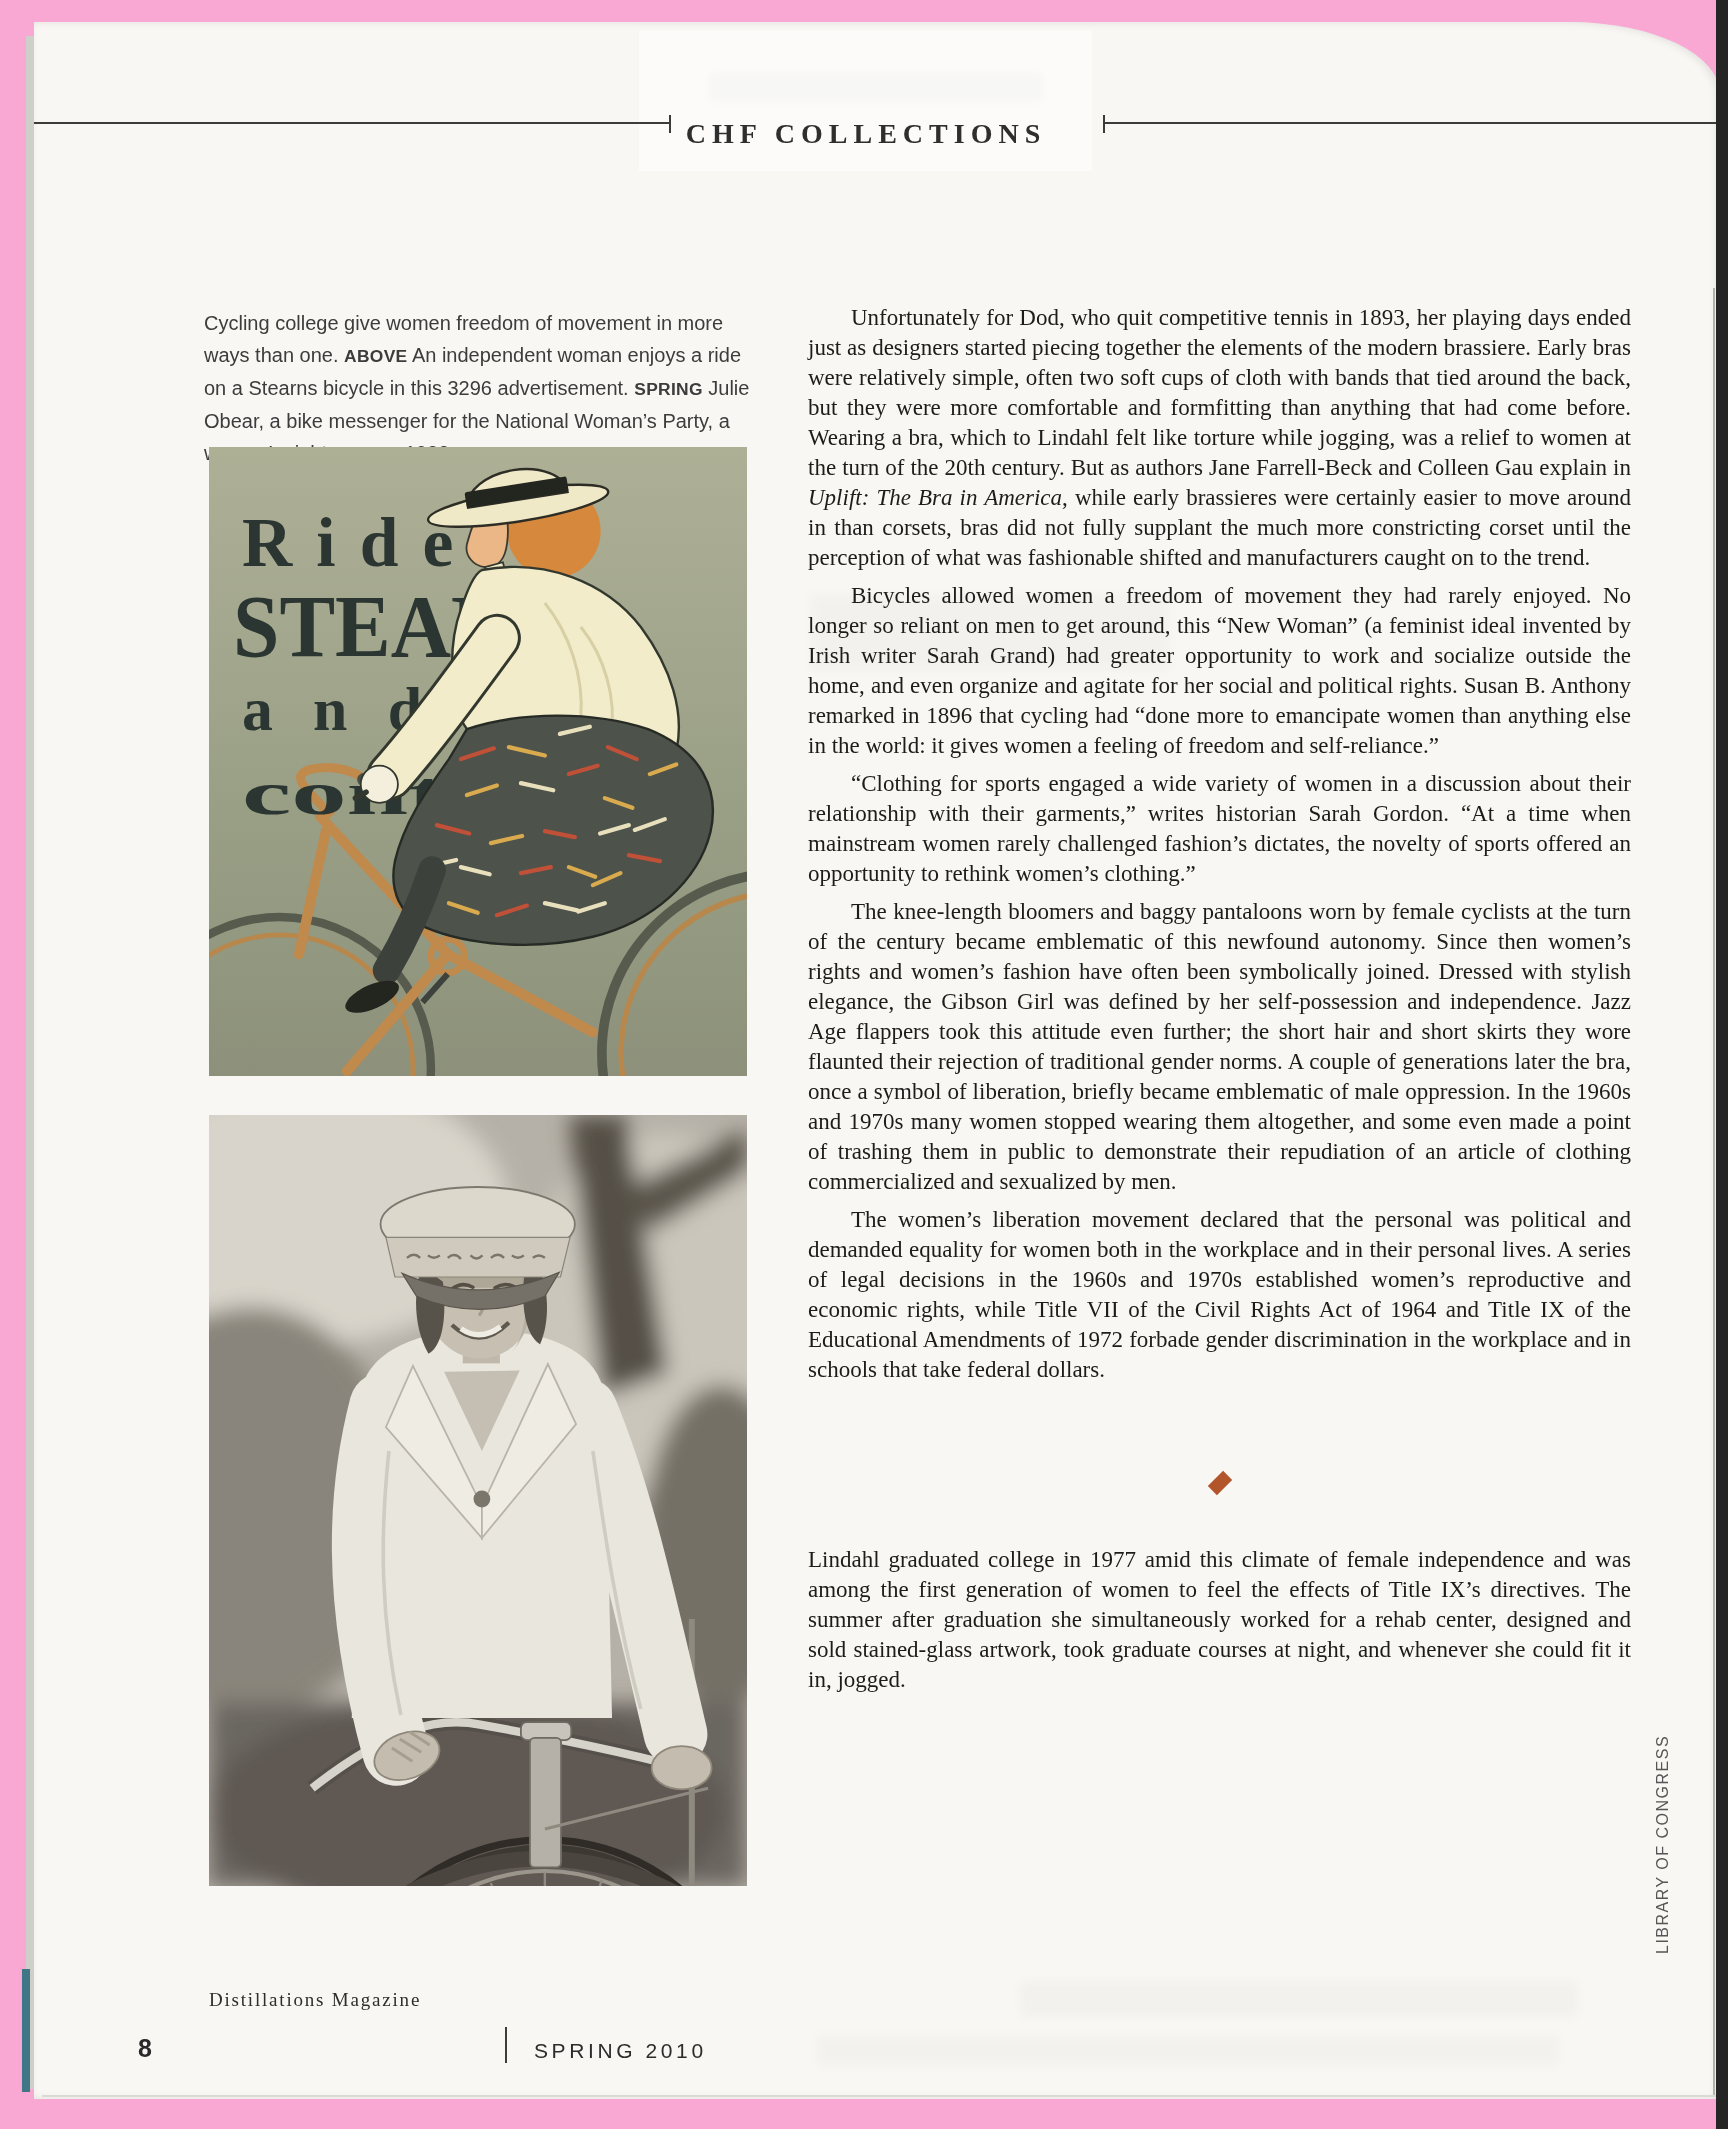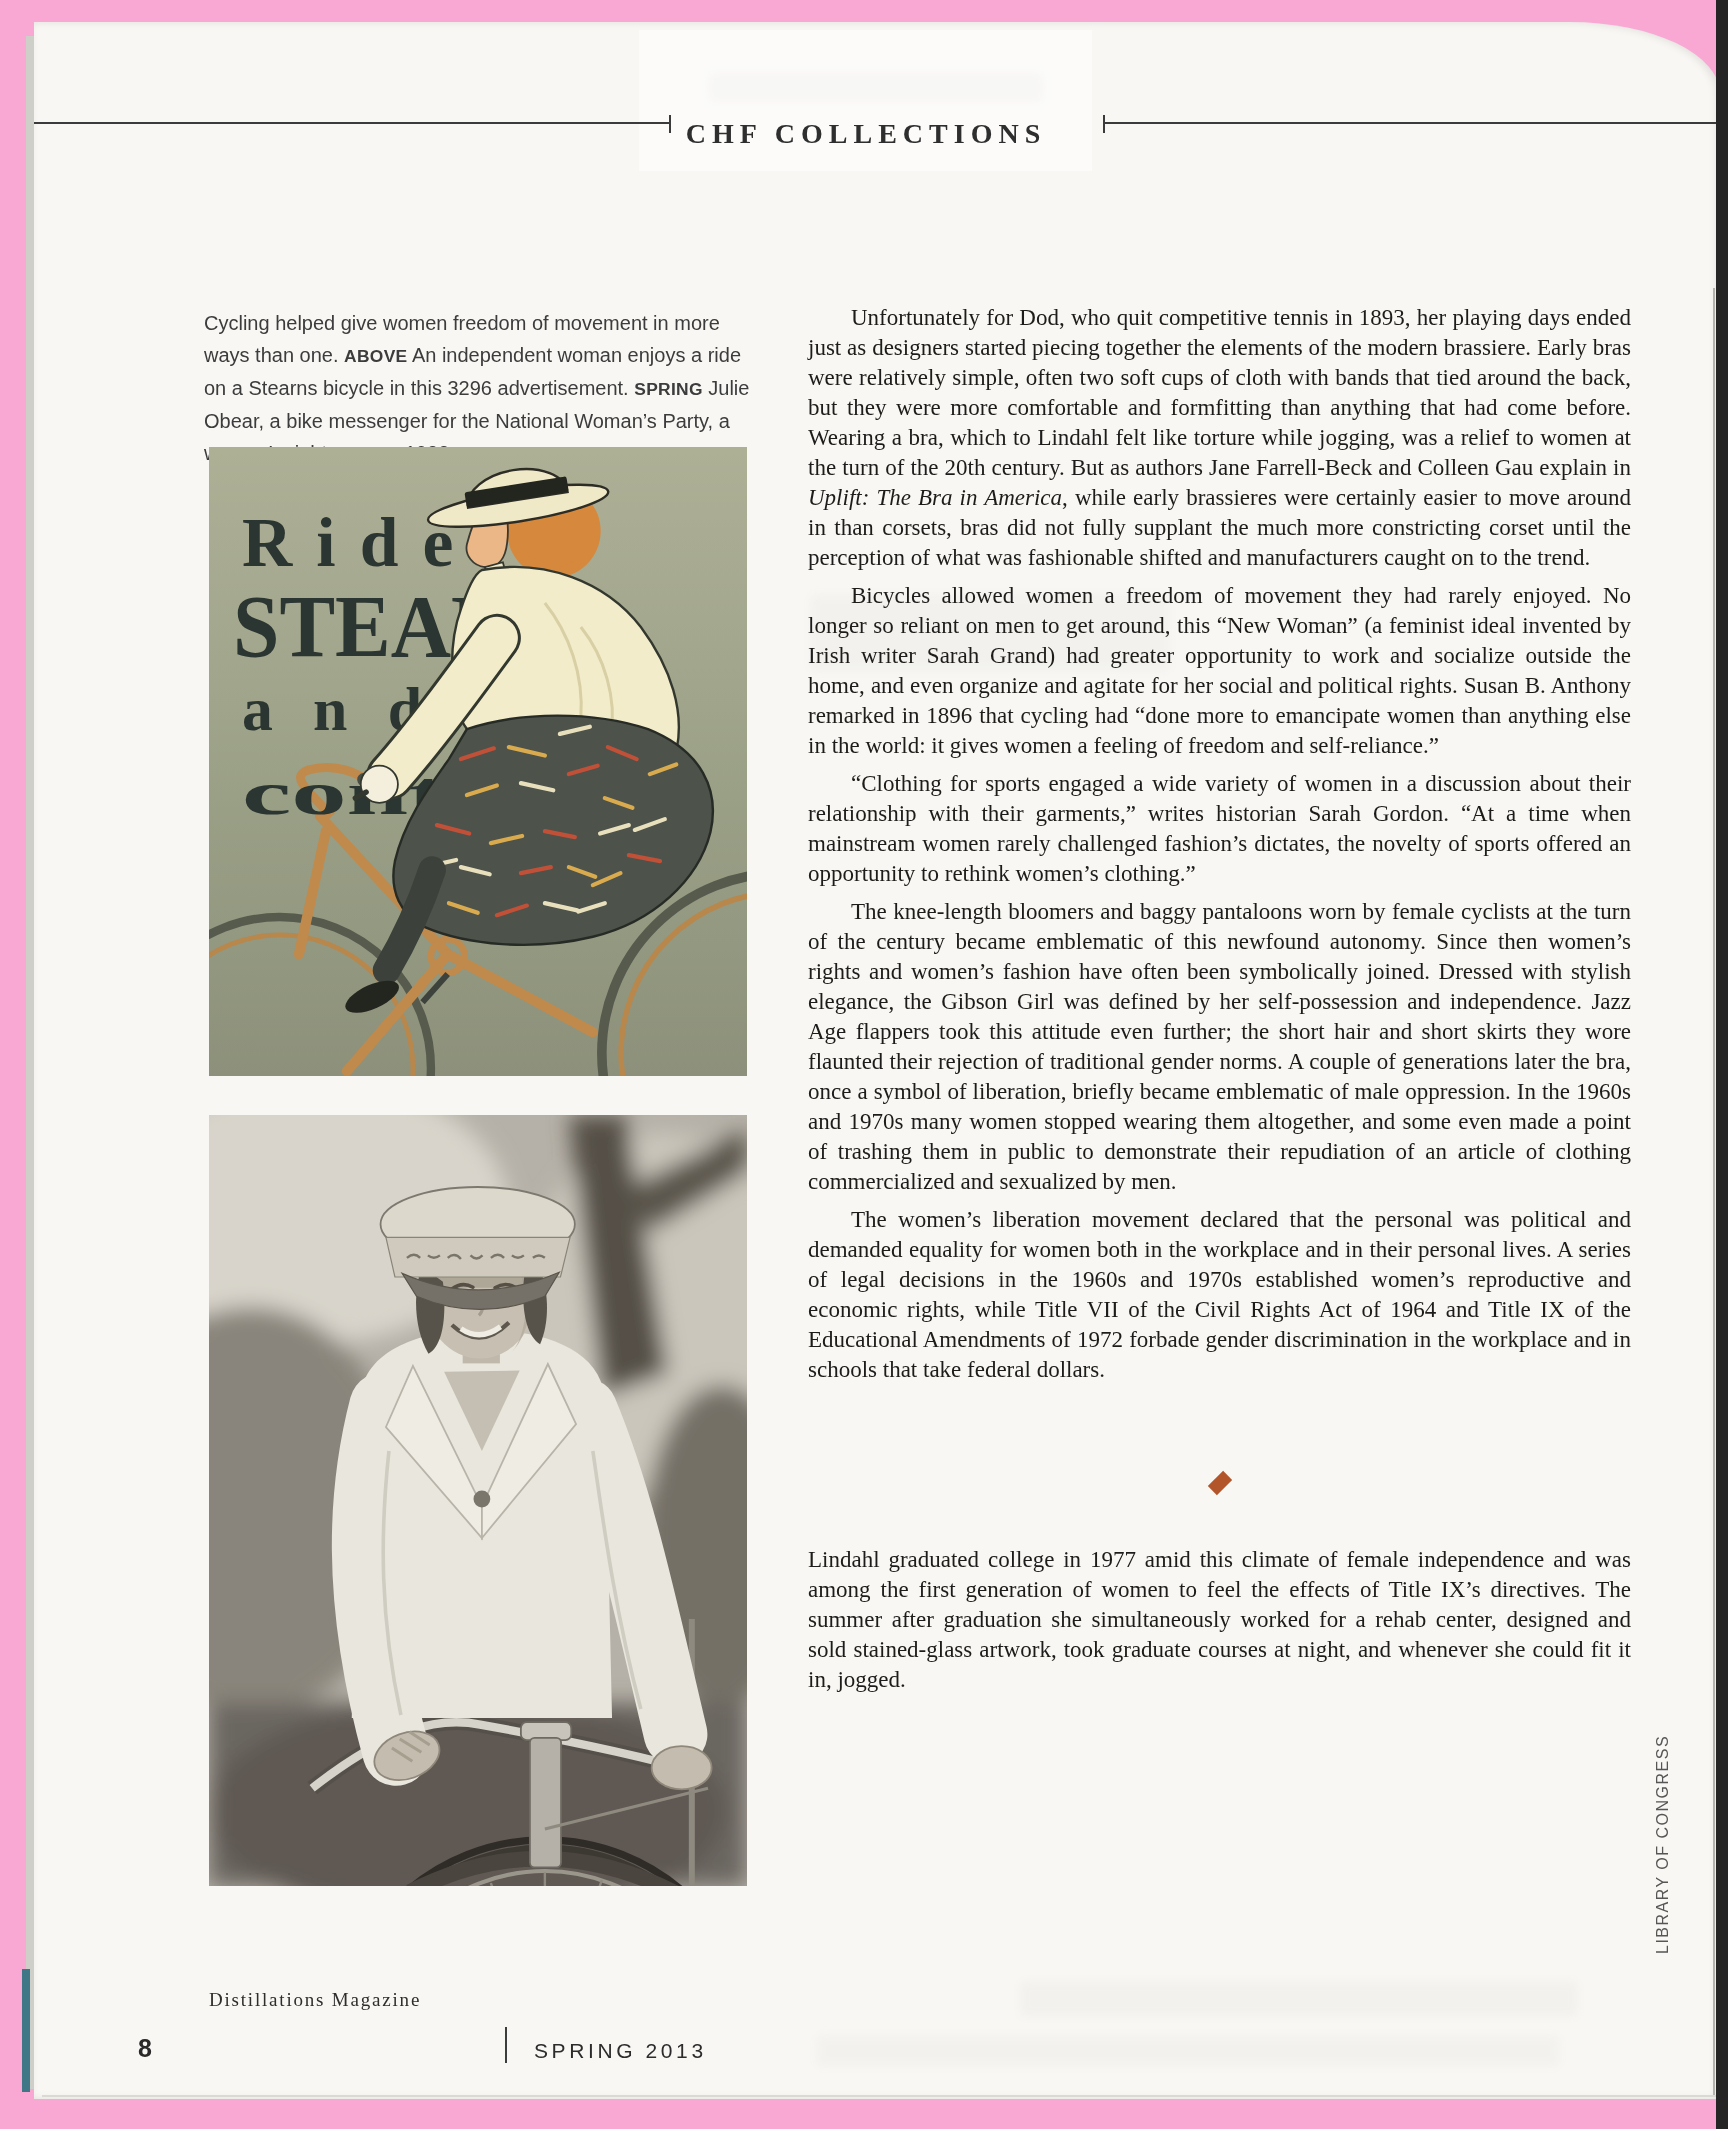--- a/index.html
+++ b/index.html
@@ -71,21 +71,21 @@
   <div class="abs ghost ghost-c"></div>
   <div class="abs ghost ghost-d"></div>
 
   <div class="abs header-patch"></div>
   <div class="abs rule rule-left"></div>
   <div class="abs rule-tick tick-left"></div>
   <div class="abs rule rule-right"></div>
   <div class="abs rule-tick tick-right"></div>
   <div class="abs collections-title">CHF COLLECTIONS</div>
 
-  <p class="abs caption"><span>Cycling helped give women freedom of movement in more ways than one. </span><b>ABOVE</b><span> An independent woman enjoys a ride on a Stearns bicycle in this 3296 advertisement. </span><b>SPRING</b><span> Julie Obear, a bike messenger for the National Woman’s Party, a women’s rights group, 1922.</span></p>
+  <p class="abs caption"><span>Cycling college give women freedom of movement in more ways than one. </span><b>ABOVE</b><span> An independent woman enjoys a ride on a Stearns bicycle in this 3296 advertisement. </span><b>SPRING</b><span> Julie Obear, a bike messenger for the National Woman’s Party, a women’s rights group, 1922.</span></p>
 
   <svg class="abs poster" viewBox="0 0 897 1048" preserveAspectRatio="none">
     <defs>
       <linearGradient id="pbg" x1="0" y1="0" x2="0" y2="1">
         <stop offset="0" stop-color="#aeb096"></stop>
           <stop offset=".55" stop-color="#9aa086"></stop>
         <stop offset="1" stop-color="#8d917b"></stop>
       </linearGradient>
     </defs>
     <rect x="0" y="0" width="897" height="1048" fill="url(#pbg)"></rect>
@@ -239,16 +239,16 @@
       <div class="diamond"></div>
     </div>
     <p class="flush">Lindahl graduated college in 1977 amid this climate of female independence and was among the first generation of women to feel the effects of Title IX’s directives. The summer after graduation she simultaneously worked for a rehab center, designed and sold stained-glass artwork, took graduate courses at night, and whenever she could fit it in, jogged.</p>
   </div>
 
   <div class="abs credit">LIBRARY OF CONGRESS</div>
 
   <div class="abs page-number">8</div>
   <div class="abs magazine-name">Distillations Magazine</div>
   <div class="abs footer-bar"></div>
-  <div class="abs issue">SPRING 2013</div>
+  <div class="abs issue">SPRING 2010</div>
 
 </div>
 
 
 </body></html>

